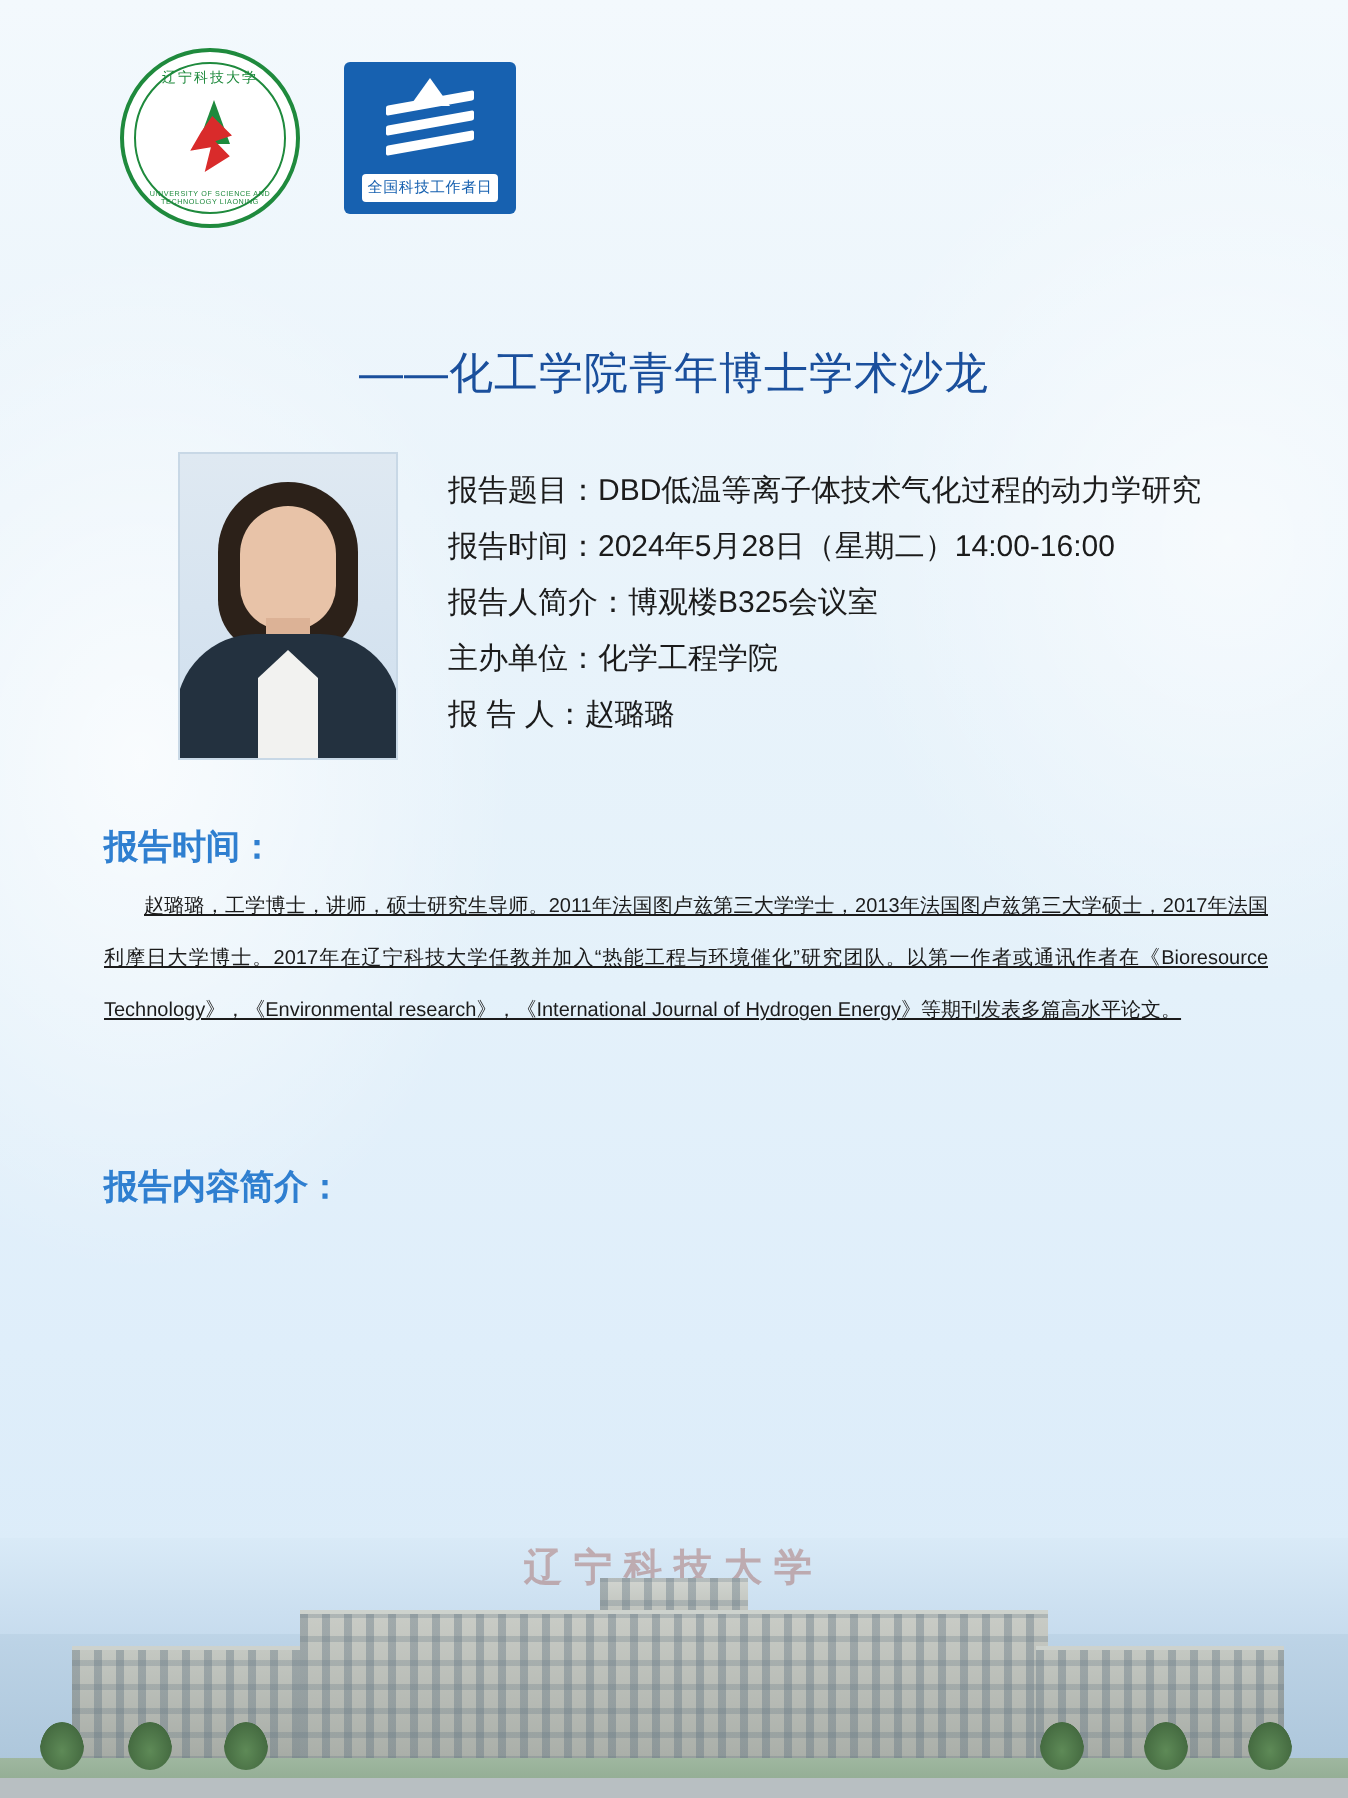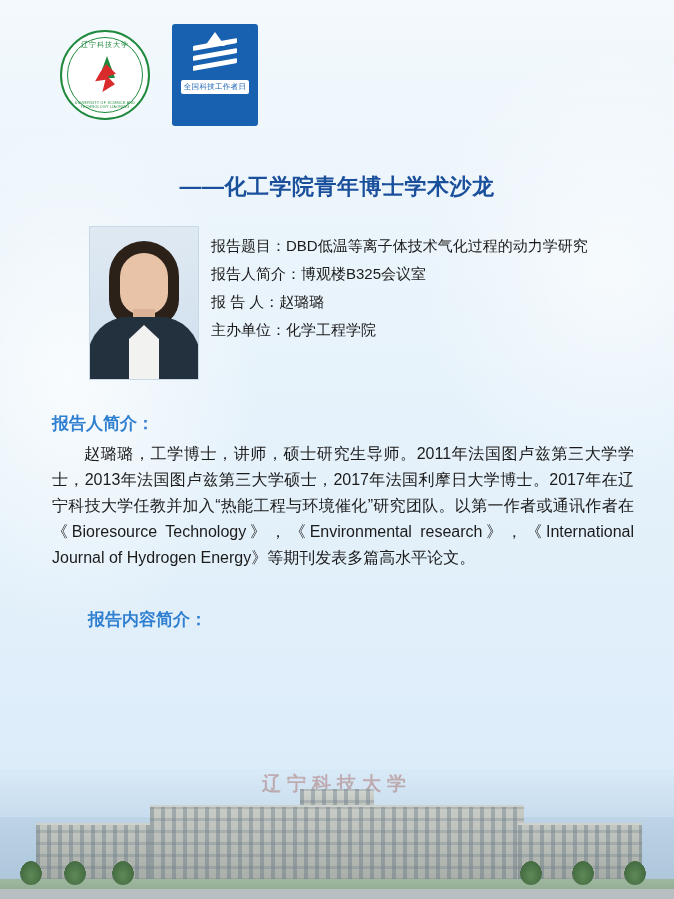--- a/index.html
+++ b/index.html
@@ -101,21 +101,21 @@
     content: "";
     position: absolute;
     left: 6px; top: 8px;
     width: 22px; height: 28px;
     background: #d92b2b;
     clip-path: polygon(55% 0%, 100% 35%, 62% 45%, 95% 72%, 38% 100%, 52% 56%, 5% 62%, 30% 28%);
   }
 
   .logo-week {
     width: 86px;
-    height: 102px;
+    height: 76px;
     background: #1761b0;
     border-radius: 3px;
     position: relative;
     display: flex;
     flex-direction: column;
     align-items: center;
     justify-content: flex-start;
     padding-top: 10px;
     box-sizing: border-box;
   }
@@ -164,34 +164,34 @@
     color: #1a4f9c;
     letter-spacing: 1px;
   }
   .title-sub {
     position: absolute;
     top: 172px;
     left: 0;
     width: 100%;
     text-align: center;
     font-size: 22px;
-    font-weight: bold;
+    font-weight: normal;
     color: #1a4f9c;
     letter-spacing: .5px;
   }
 
   
   .info-wrap {
     position: absolute;
     top: 226px;
     left: 62px;
     right: 40px;
     display: flex;
     align-items: flex-start;
-    gap: 12px;
+    gap: 25px;
     padding-left: 27px;
   }
   .portrait {
     width: 108px;
     height: 152px;
     flex: 0 0 auto;
     border: 1px solid #c8d8e6;
     background: linear-gradient(180deg, #dfe9f2 0%, #cfdfee 100%);
     position: relative;
     overflow: hidden;
@@ -262,28 +262,29 @@
     left: 52px;
     right: 40px;
   }
   .section-title {
     font-size: 17px;
     font-weight: bold;
     color: #2f7fd0;
     margin-bottom: 6px;
   }
   .section-body {
-    font-size: 16px;
+    font-size: 10px;
     color: #1b1b1b;
     line-height: 26px;
     text-align: justify;
     text-indent: 2em;
+    text-decoration: underline;
   }
   #bio-section { top: 412px; }
-  #content-section { top: 608px; margin-left: 36px; }
+  #content-section { top: 582px; }
 
   
   .campus {
     position: absolute;
     left: 0;
     bottom: 0;
     width: 674px;
     height: 130px;
     overflow: hidden;
     background: linear-gradient(180deg, #cfe3f2 0%, #bcd3e6 40%, #a9c3d8 100%);
@@ -382,28 +383,29 @@
   <div class="info-wrap">
     <div class="portrait">
       <div class="hair"></div>
       <div class="face"></div>
       <div class="neck"></div>
       <div class="body"></div>
       <div class="shirt"></div>
     </div>
     <div class="info-lines">
       <div class="info-line">报告题目：DBD低温等离子体技术气化过程的动力学研究</div>
+      <div class="info-line">报告时间：2024年5月28日（星期二）14:00-16:00</div>
       <div class="info-line">报告人简介：博观楼B325会议室</div>
+      <div class="info-line">主办单位：化学工程学院</div>
       <div class="info-line">报 告 人：赵璐璐</div>
-      <div class="info-line">主办单位：化学工程学院</div>
     </div>
   </div>
 
   <div class="section" id="bio-section">
-    <div class="section-title">报告人简介：</div>
+    <div class="section-title">报告时间：</div>
     <div class="section-body">赵璐璐，工学博士，讲师，硕士研究生导师。2011年法国图卢兹第三大学学士，2013年法国图卢兹第三大学硕士，2017年法国利摩日大学博士。2017年在辽宁科技大学任教并加入“热能工程与环境催化”研究团队。以第一作者或通讯作者在《Bioresource Technology》，《Environmental research》，《International Journal of Hydrogen Energy》等期刊发表多篇高水平论文。</div>
   </div>
 
   <div class="section" id="content-section">
     <div class="section-title">报告内容简介：</div>
   </div>
 
   <div class="campus">
     <div class="sky"></div>
     <div class="watermark">辽宁科技大学</div>

